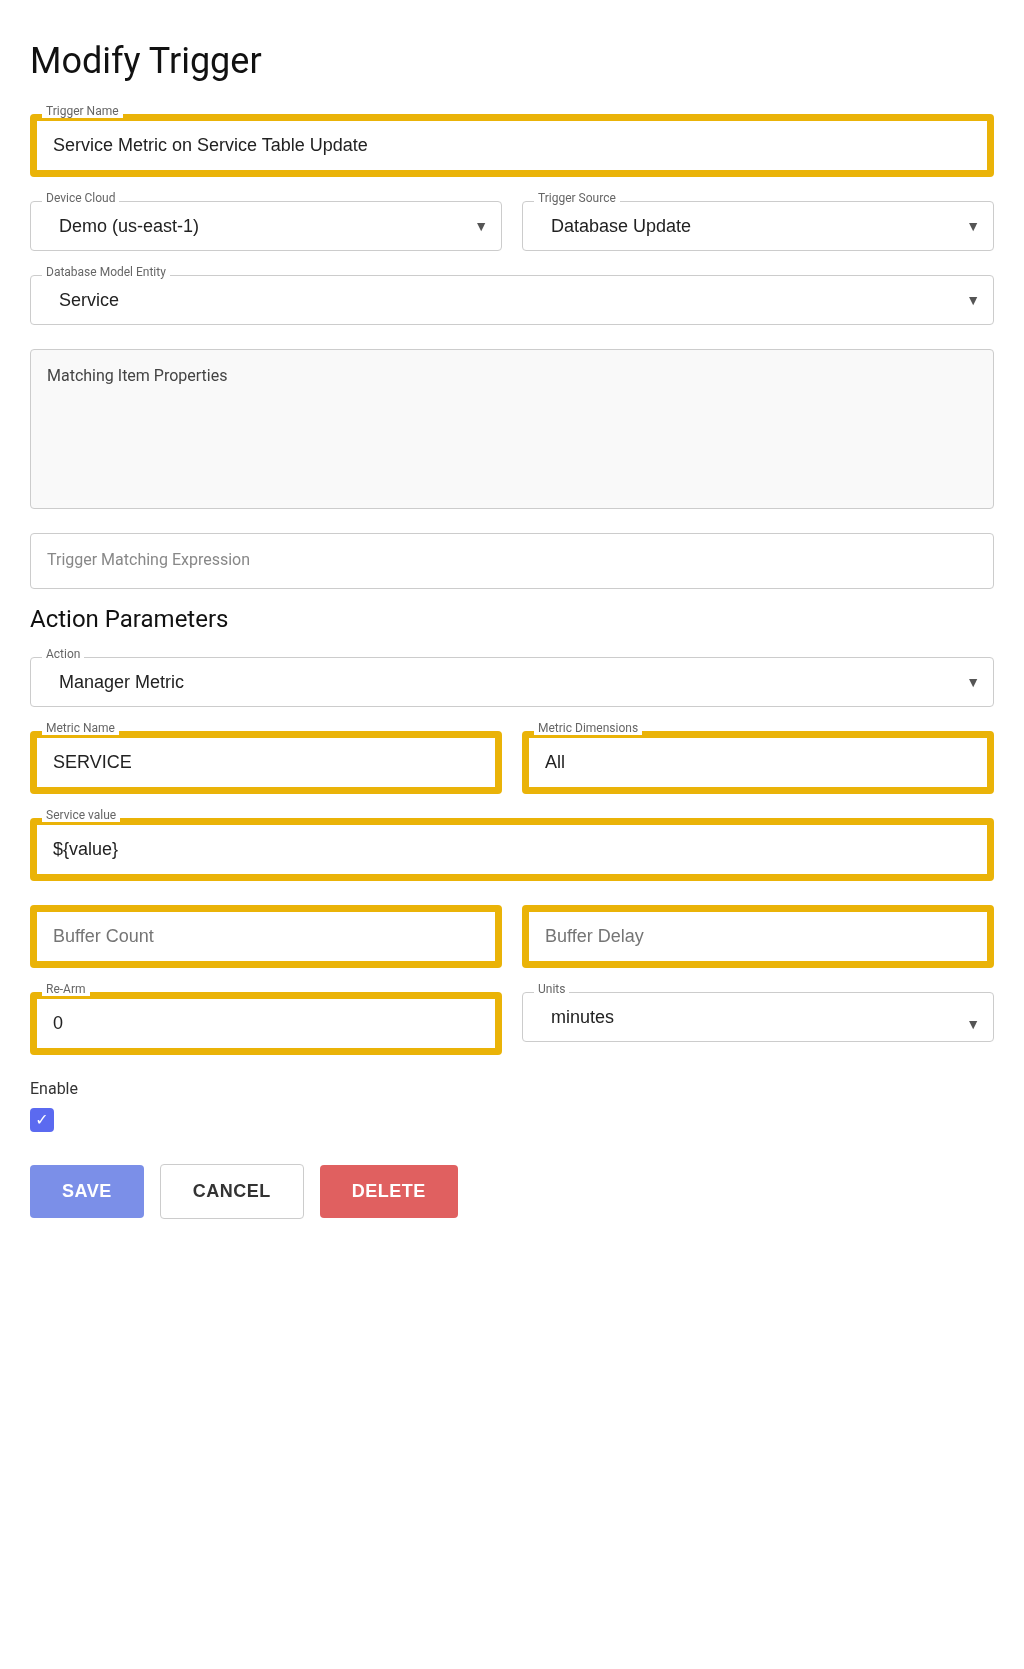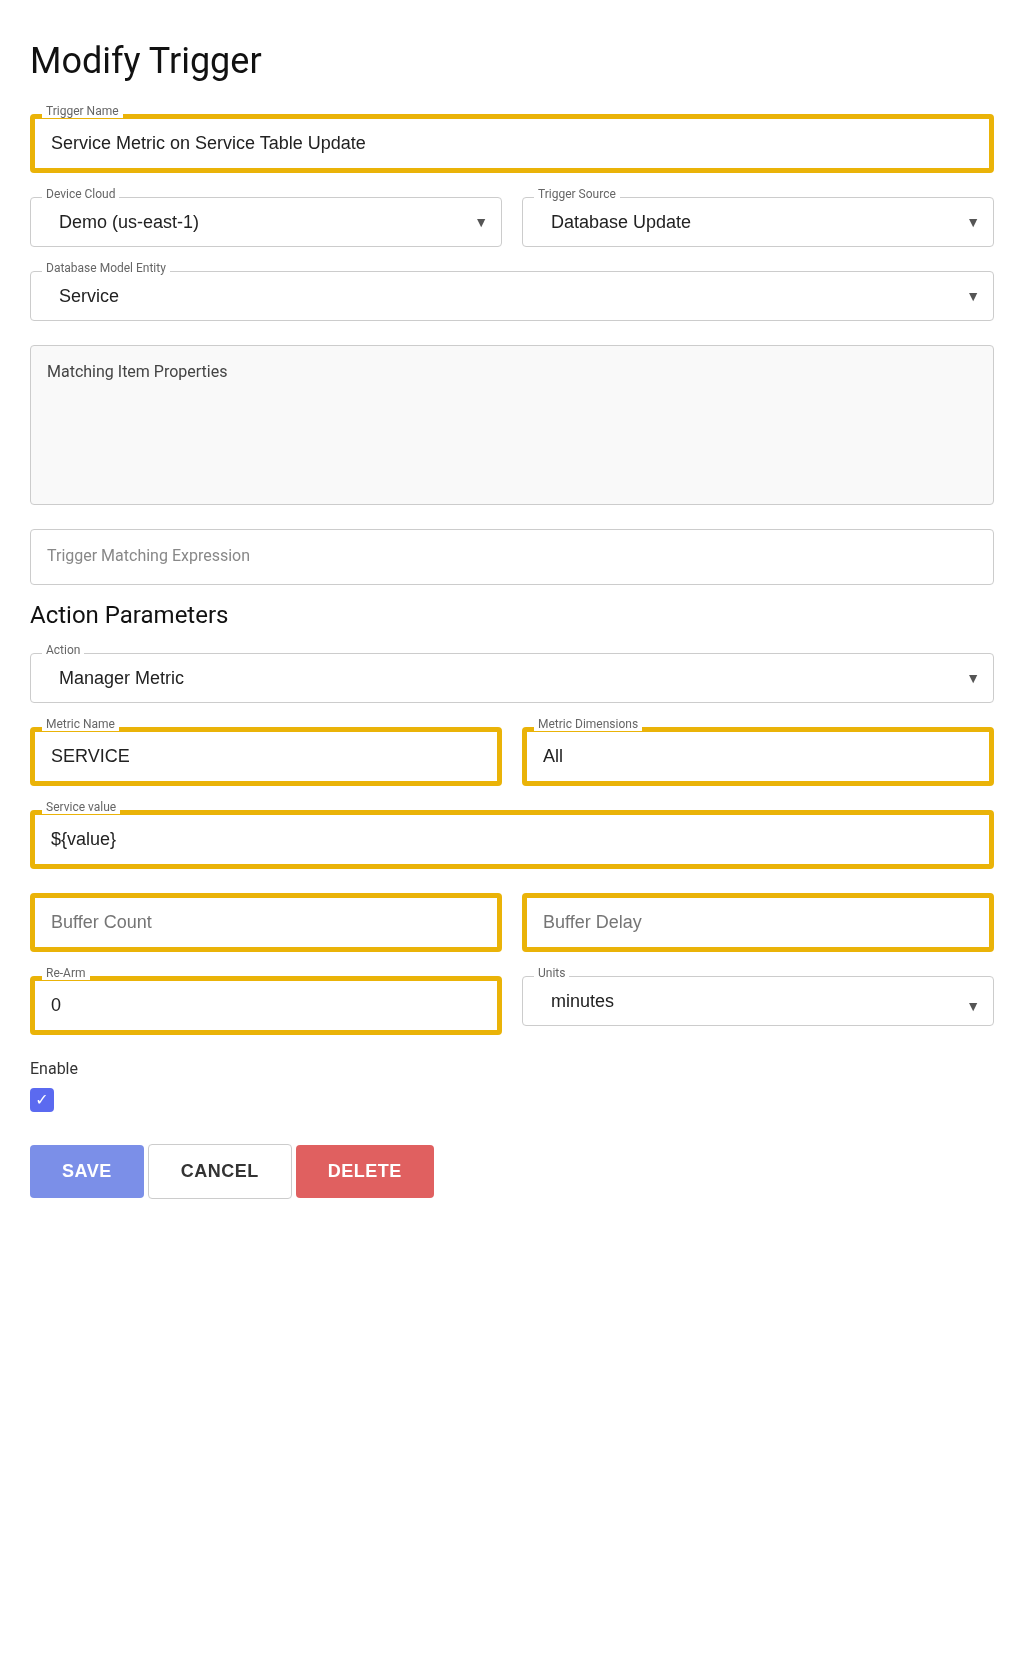--- a/index.html
+++ b/index.html
@@ -35,21 +35,21 @@
       left: 12px;
       background: #fff;
       padding: 0 4px;
       font-size: 12px;
       color: #666;
       z-index: 1;
     }
 
     .text-input {
       width: 100%;
-      border: 5px solid #eab308;
+      border: 7px solid #eab308;
       border-radius: 4px;
       padding: 14px 16px;
       font-size: 18px;
       color: #222;
       outline: none;
       background: #fff;
     }
 
     .select-wrapper {
       position: relative;
@@ -149,21 +149,21 @@
     }
 
     .checkbox-check {
       color: #fff;
       font-size: 16px;
       line-height: 1;
     }
 
     .button-row {
       display: flex;
-      gap: 4px;
+      gap: 16px;
       align-items: center;
     }
 
     .btn-save {
       background: #7b8fe8;
       color: #fff;
       border: none;
       border-radius: 4px;
       padding: 16px 32px;
       font-size: 18px;

